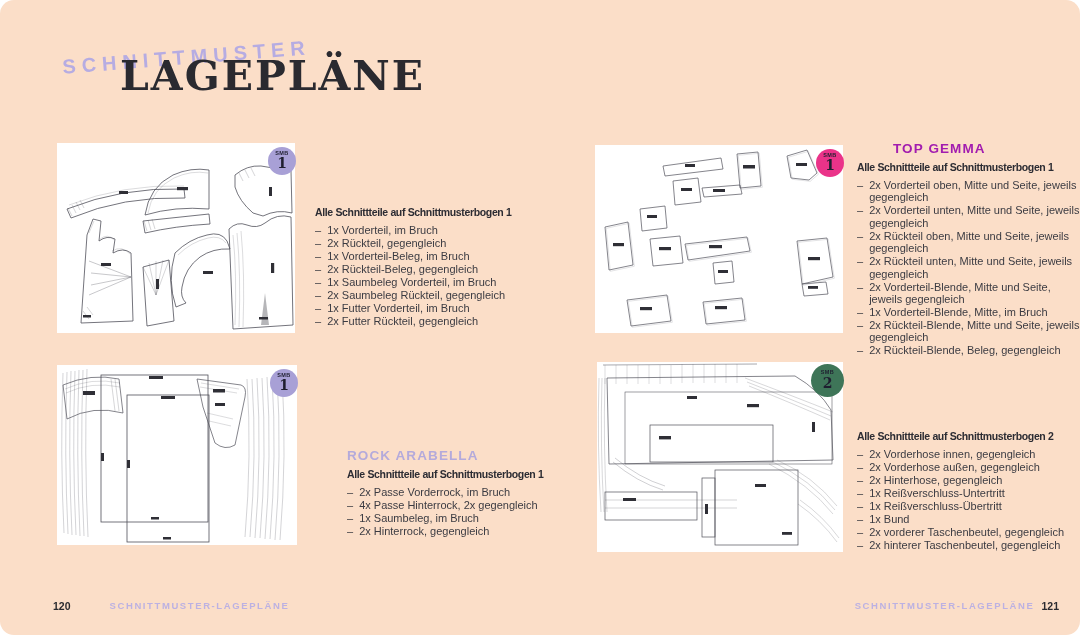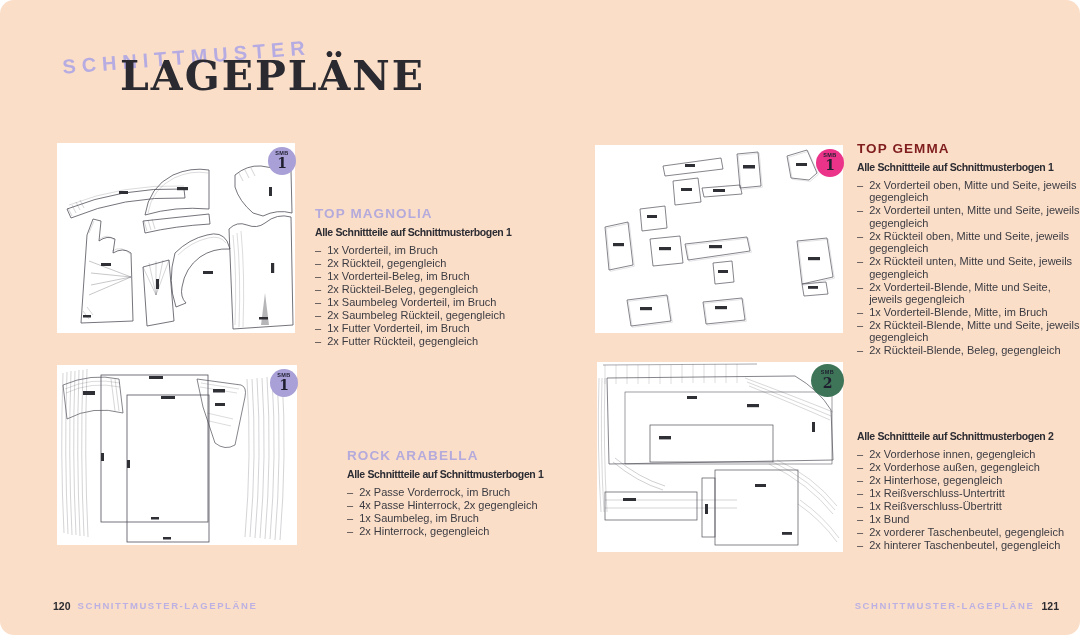--- a/index.html
+++ b/index.html
@@ -48,21 +48,21 @@
     color: #2c2c33; font-weight: bold; white-space: nowrap;
   }
   .info ul { list-style: none; margin: 0; padding: 0; font-size: 11px; color: #3b3b42; }
   .info li { display: flex; gap: 6px; line-height: 12.4px; margin-bottom: .6px; }
   .info li .dash { flex: 0 0 auto; }
   
   .footer { position: absolute; top: 600px; font-size: 10px; display: flex; gap: 7px; align-items: flex-start; }
   .foot-left { left: 53px; }
   .foot-right { right: 21px; }
   .page-num { font-weight: bold; color: #2b2b30; font-size: 10.5px; }
-  .foot-label { color: #bcb1e2; font-weight: bold; letter-spacing: 1.6px; font-size: 9.5px; }
+  .foot-label { color: #bcb1e2; font-weight: bold; letter-spacing: 1.6px; font-size: 9.5px; margin-left: 32px; }
 </style>
 </head>
 <body>
 
 <div class="spread">
 
   <div class="kicker">SCHNITTMUSTER</div>
   <div class="big-title">LAGEPLÄNE</div>
 
   <div class="panel p1">
@@ -217,21 +217,20 @@
           <rect x="90" y="34" width="10" height="3"></rect>
       </g>
     </svg>
     <div class="badge badge-lg" style="background: rgb(62, 117, 88);">
       <span class="sm">SMB</span>
       <span class="num">2</span>
     </div>
   </div>
 
   <div class="info i1">
-    <h2 style="color: rgb(180, 170, 219);">TOP MAGNOLIA</h2>
     <h3>Alle Schnittteile auf Schnittmusterbogen 1</h3>
     <ul>
         <li>
           <span class="dash">–</span>
           <span>1x Vorderteil, im Bruch</span>
         </li>
         <li>
           <span class="dash">–</span>
           <span>2x Rückteil, gegengleich</span>
         </li>
@@ -256,21 +255,21 @@
           <span>1x Futter Vorderteil, im Bruch</span>
         </li>
         <li>
           <span class="dash">–</span>
           <span>2x Futter Rückteil, gegengleich</span>
         </li>
       </ul>
   </div>
 
   <div class="info i2">
-    <h2 style="color: #7f1d1d;">TOP GEMMA</h2>
+    <h2 style="color: #a21caf; margin-left: 36px;">TOP GEMMA</h2>
     <h3>Alle Schnittteile auf Schnittmusterbogen 1</h3>
     <ul>
         <li>
           <span class="dash">–</span>
           <span>2x Vorderteil oben, Mitte und Seite, jeweils gegengleich</span>
         </li>
         <li>
           <span class="dash">–</span>
           <span>2x Vorderteil unten, Mitte und Seite, jeweils gegengleich</span>
         </li>

